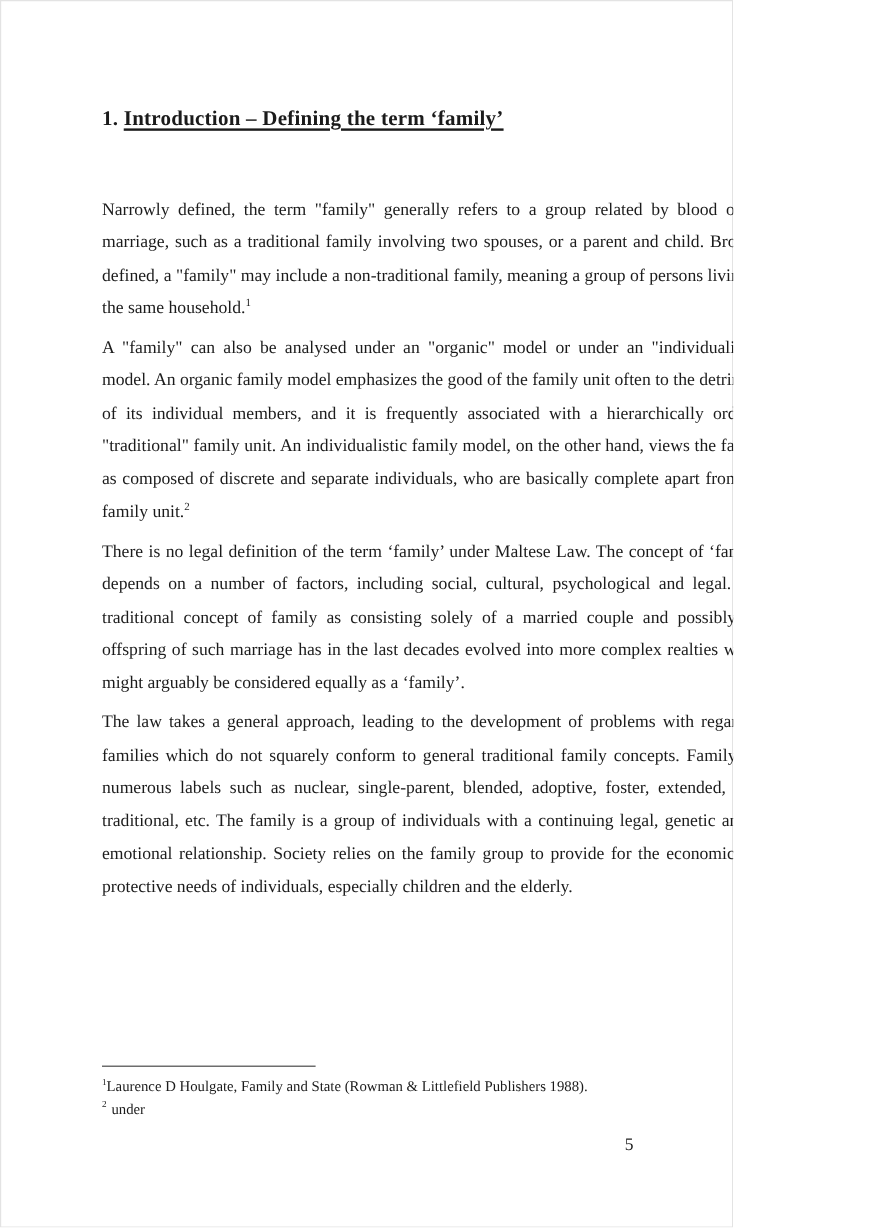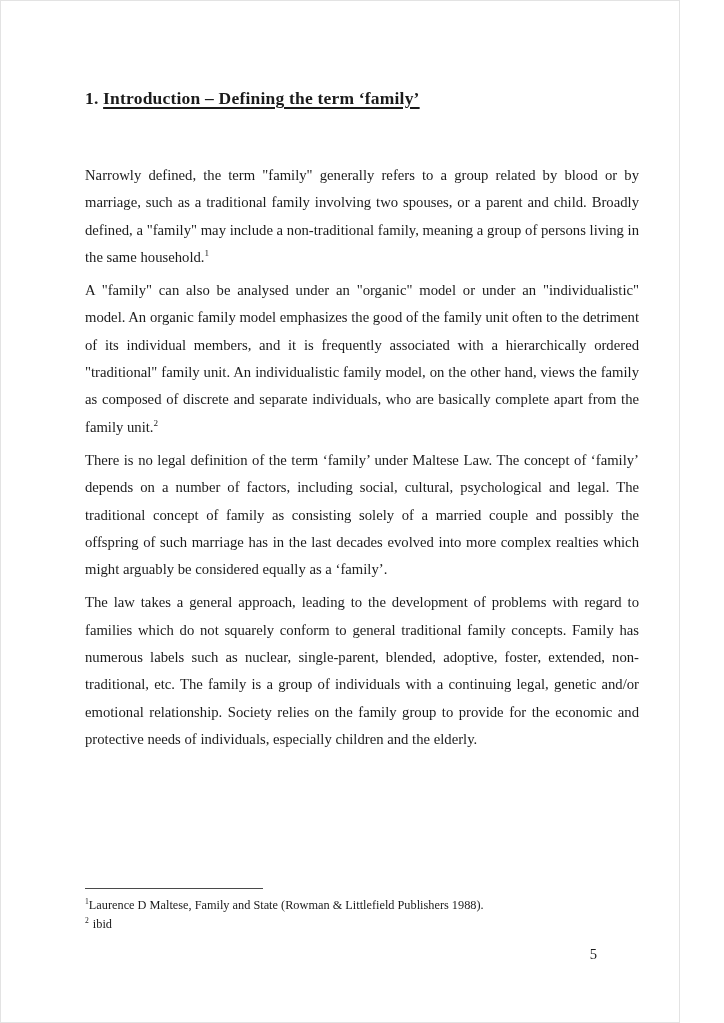--- a/index.html
+++ b/index.html
@@ -2,21 +2,21 @@
 <html><head>
 <meta charset="utf-8">
 <style>
   html, body {
     margin: 0;
     padding: 0;
     background: #ffffff;
   }
   .page {
     position: relative;
-    width: 680px;
+    width: 611px;
     height: 1023px;
     background: #ffffff;
     color: #1b1b1b;
     font-family: "Liberation Serif", serif;
     box-shadow: inset 0 0 0 1px #e3e3e3;
     overflow: hidden;
   }
   .content {
     position: absolute;
     left: 85px;
@@ -85,19 +85,19 @@
       <p><span>Narrowly defined, the term "family" generally refers to a group related by blood or by marriage, such as a traditional family involving two spouses, or a parent and child. Broadly defined, a "family" may include a non-traditional family, meaning a group of persons living in the same household.</span><sup>1</sup></p>
       <p><span>A "family" can also be analysed under an "organic" model or under an "individualistic" model. An organic family model emphasizes the good of the family unit often to the detriment of its individual members, and it is frequently associated with a hierarchically ordered "traditional" family unit. An individualistic family model, on the other hand, views the family as composed of discrete and separate individuals, who are basically complete apart from the family unit.</span><sup>2</sup></p>
       <p><span>There is no legal definition of the term ‘family’ under Maltese Law. The concept of ‘family’ depends on a number of factors, including social, cultural, psychological and legal. The traditional concept of family as consisting solely of a married couple and possibly the offspring of such marriage has in the last decades evolved into more complex realties which might arguably be considered equally as a ‘family’.</span></p>
       <p><span>The law takes a general approach, leading to the development of problems with regard to families which do not squarely conform to general traditional family concepts. Family has numerous labels such as nuclear, single-parent, blended, adoptive, foster, extended, non-traditional, etc. The family is a group of individuals with a continuing legal, genetic and/or emotional relationship. Society relies on the family group to provide for the economic and protective needs of individuals, especially children and the elderly.</span></p>
     </div>
 
   </div>
 
   <div class="footnote-area">
     <div class="footnote-separator"></div>
-    <div class="footnote"><sup>1</sup><span>Laurence D Maltese, </span><span class="italic">Family and State</span><span> (Rowman &amp; Littlefield Publishers 1988).</span></div>
-    <div class="footnote"><sup>2</sup><span class="fn-gap">ibid</span></div>
+    <div class="footnote"><sup>1</sup><span>Laurence D Houlgate, </span><span class="italic">Family and State</span><span> (Rowman &amp; Littlefield Publishers 1988).</span></div>
+    <div class="footnote"><sup>2</sup><span class="fn-gap">under</span></div>
   </div>
 
   <div class="page-number">5</div>
 
 </div>
 
 </body></html>

